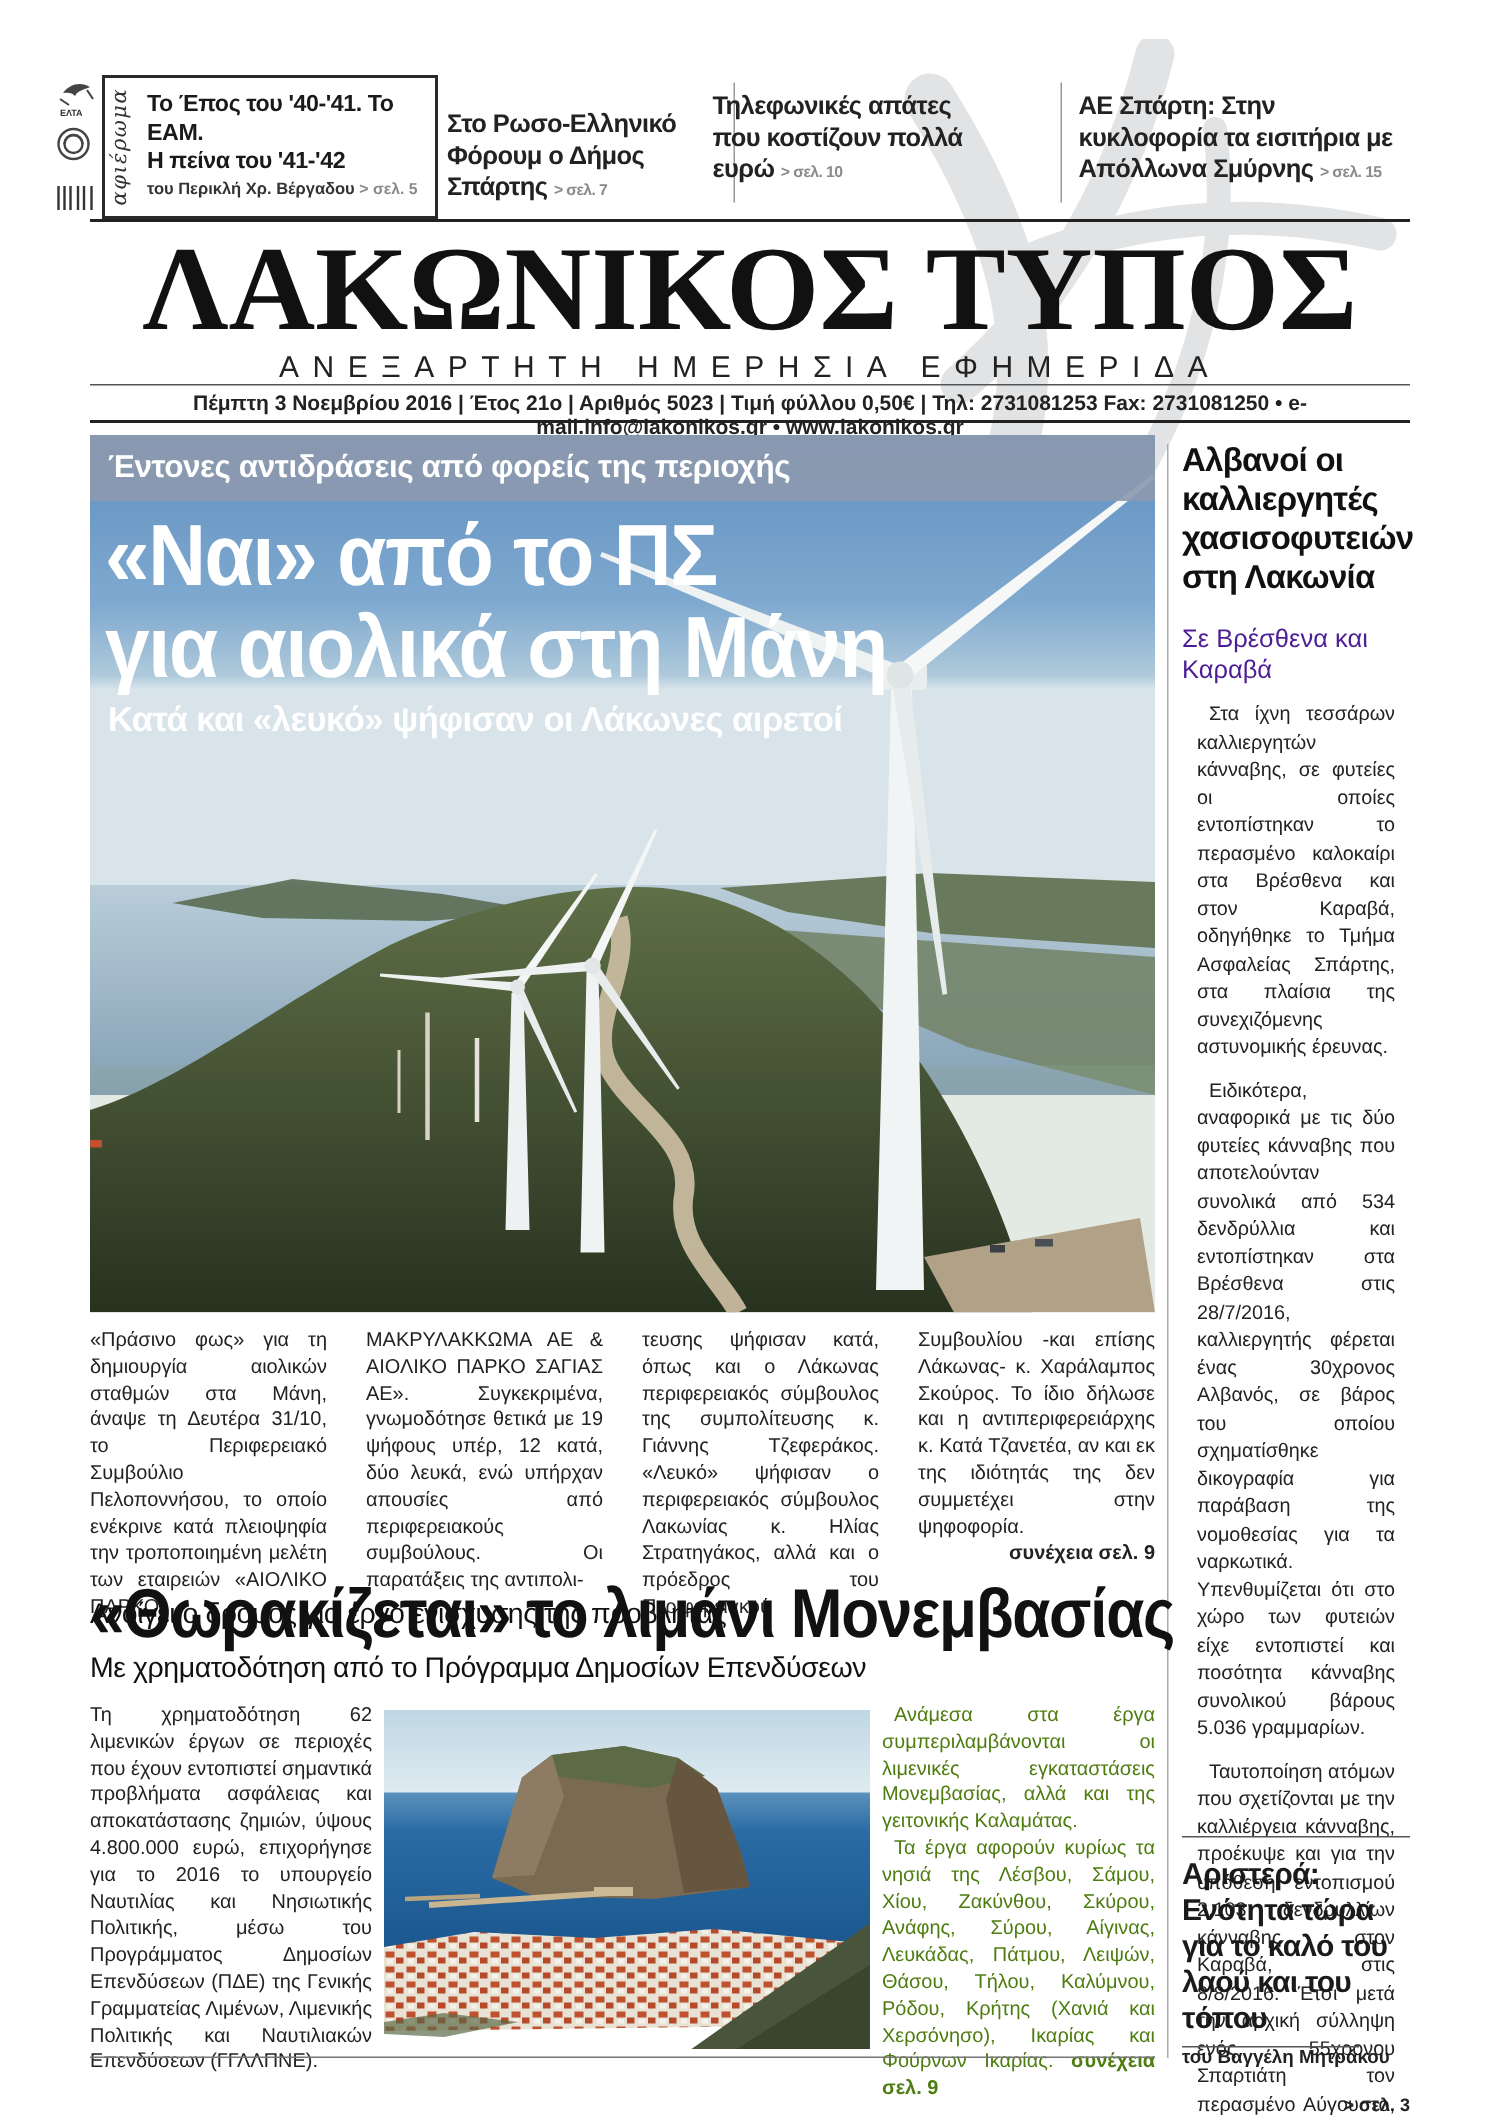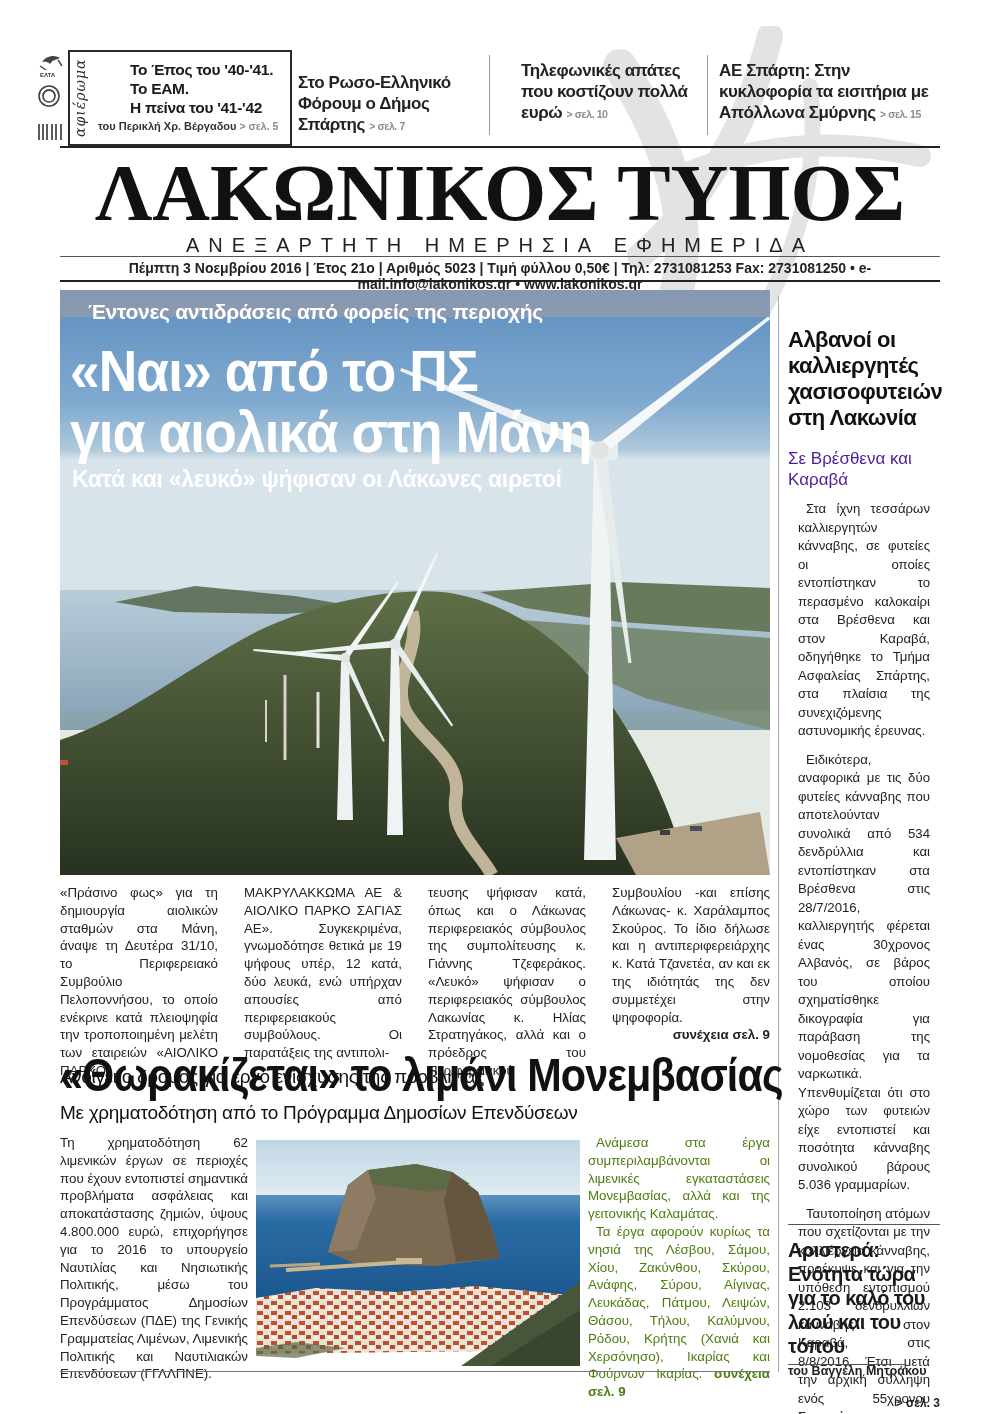--- a/index.html
+++ b/index.html
@@ -6,48 +6,48 @@
   .page{position:relative;width:1000px;height:1414px;background:#ffffff;margin:0 auto;
         font-family:"Liberation Sans","DejaVu Sans",sans-serif;color:#1a1a1a;overflow:hidden;}
   .abs{position:absolute;}
   
   .stamp-icons{left:36px;top:52px;width:30px;height:92px;}
   .feature-box{left:68px;top:50px;width:220px;height:92px;border:2px solid #2a2a2a;background:#fff;}
   .vert-label{position:absolute;left:2px;top:4px;height:84px;width:22px;
       writing-mode:vertical-rl;transform:rotate(180deg);font-family:"DejaVu Serif",serif;
       font-style:italic;font-size:14px;color:#333;text-align:center;letter-spacing:1px;}
   .feature-text{position:absolute;left:28px;top:8px;width:186px;}
-  .tb-bold{font-weight:700;font-size:15.5px;line-height:19px;letter-spacing:-0.3px;margin-left:32px;}
+  .tb-bold{font-weight:700;font-size:15.5px;line-height:19px;letter-spacing:-0.3px;}
   .tb-byline{font-weight:700;font-size:11px;color:#333;margin-top:3px;}
   .pageref{font-weight:700;font-size:10.5px;color:#8a8a8a;white-space:nowrap;}
   .tb-item{font-weight:700;font-size:17px;line-height:21px;letter-spacing:-0.4px;color:#222;}
   .tb-div{width:1px;background:#9a9a9a;}
   .rule{background:#222;}
   
   .watermark{left:520px;top:26px;width:420px;height:300px;z-index:0;opacity:.55;}
   .masthead{left:60px;top:148px;width:880px;text-align:center;z-index:1;
       font-family:"Liberation Serif","DejaVu Serif",serif;font-weight:700;font-size:80px;
       letter-spacing:0px;white-space:nowrap;color:#111;}
   .subtitle{left:60px;top:234px;width:880px;text-align:center;font-size:20px;color:#222;
       letter-spacing:9px;font-weight:400;}
   .dateline{left:60px;top:260px;width:880px;text-align:center;font-weight:700;font-size:14px;color:#222;}
   
   .lead-photo{left:60px;top:290px;width:710px;height:585px;overflow:hidden;}
-  .lead-kicker{position:absolute;left:0;top:0;width:100%;height:27px;background:rgba(140,153,175,.92);
-      color:#fff;font-weight:600;font-size:21px;line-height:44px;padding-left:28px;box-sizing:border-box;letter-spacing:-0.3px;}
+  .lead-kicker{position:absolute;left:0;top:0;width:100%;height:44px;background:rgba(140,153,175,.92);
+      color:#fff;font-weight:600;font-size:21px;line-height:44px;padding-left:12px;box-sizing:border-box;letter-spacing:-0.3px;}
   .lead-headline{position:absolute;left:10px;top:50px;color:#fff;font-weight:700;font-size:58px;
       line-height:61px;letter-spacing:-1px;transform:scaleX(.92);transform-origin:left top;white-space:nowrap;}
   .lead-subhead{position:absolute;left:12px;top:176px;color:#fff;font-weight:700;font-size:23px;letter-spacing:-0.3px;}
   .lead-cols{left:60px;top:884px;width:710px;height:146px;display:flex;gap:26px;}
   .col{width:166px;font-size:13.3px;line-height:17.8px;text-align:justify;color:#222;}
   .cont{font-weight:700;text-align:right;}
   
   .sidebar-border{left:778px;top:296px;width:1px;height:1076px;background:#aaa;}
   .sidebar{left:788px;top:294px;width:152px;}
-  .sb-headline{font-weight:700;font-size:22px;line-height:26px;letter-spacing:-0.5px;color:#111;margin-top:33px;}
+  .sb-headline{font-weight:700;font-size:22px;line-height:26px;letter-spacing:-0.5px;color:#111;}
   .sb-subhead{font-size:17px;line-height:21px;color:#4c1d95;margin-top:17px;}
   .sb-body{font-size:13.2px;line-height:18.5px;text-align:justify;color:#222;margin-top:8px;}
   .sb-body p{margin:10px;text-indent:8px;}
   .sb-divider{left:788px;top:1224px;width:152px;height:1px;background:#555;}
   .teaser{left:788px;top:1238px;width:152px;}
   .teaser-headline{font-weight:700;font-size:20px;line-height:24px;letter-spacing:-0.5px;}
   .teaser-byline{font-weight:700;font-size:12.5px;margin-top:6px;color:#222;}
   .teaser-rule{left:788px;top:1364px;width:118px;height:1px;background:#555;}
   .teaser-page{left:860px;top:1356px;width:80px;text-align:right;font-weight:700;font-size:12px;color:#222;margin-top:40px;}
   
@@ -108,21 +108,21 @@
         <span class="pageref">&gt; σελ. 5</span>
       </div>
     </div>
   </div>
 
   <div class="abs tb-item" style="left:298px;top:72px;width:186px;">
     <span>Στο Ρωσο-Ελληνικό Φόρουμ ο Δήμος Σπάρτης</span>
     <span class="pageref">&gt; σελ. 7</span>
   </div>
   <div class="abs tb-div" style="left:489px;top:55px;height:80px;"></div>
-  <div class="abs tb-item" style="left:521px;top:60px;width:170px;">
+  <div class="abs tb-item" style="left:475px;top:60px;width:170px;">
     <span>Τηλεφωνικές απάτες που κοστίζουν πολλά ευρώ</span>
     <span class="pageref">&gt; σελ. 10</span>
   </div>
   <div class="abs tb-div" style="left:707px;top:55px;height:80px;"></div>
   <div class="abs tb-item" style="left:719px;top:60px;width:221px;">
     <span>ΑΕ Σπάρτη: Στην κυκλοφορία τα εισιτήρια με Απόλλωνα Σμύρνης</span>
     <span class="pageref">&gt; σελ. 15</span>
   </div>
 
   <div class="abs rule" style="left:60px;top:146px;width:880px;height:2px;"></div>

